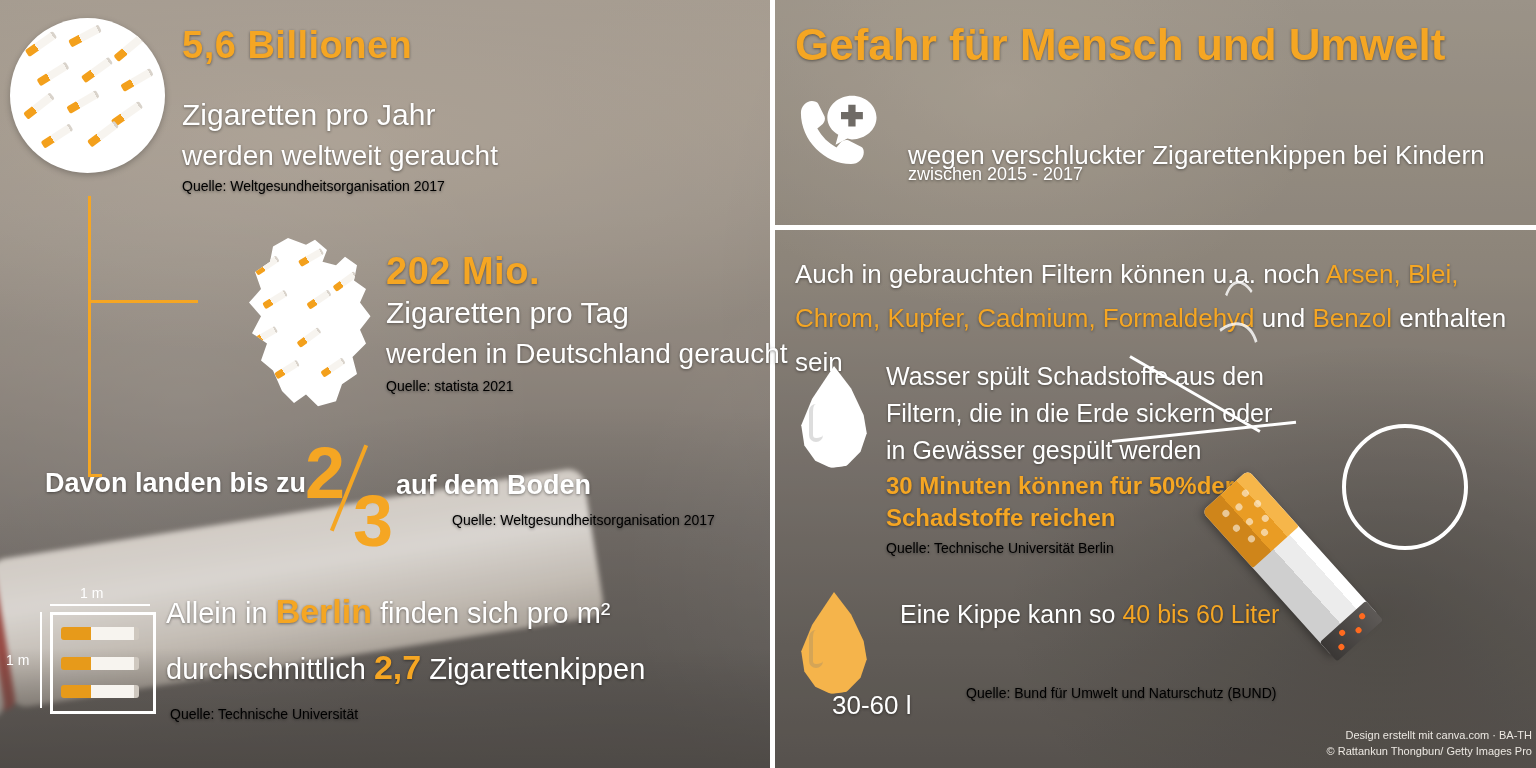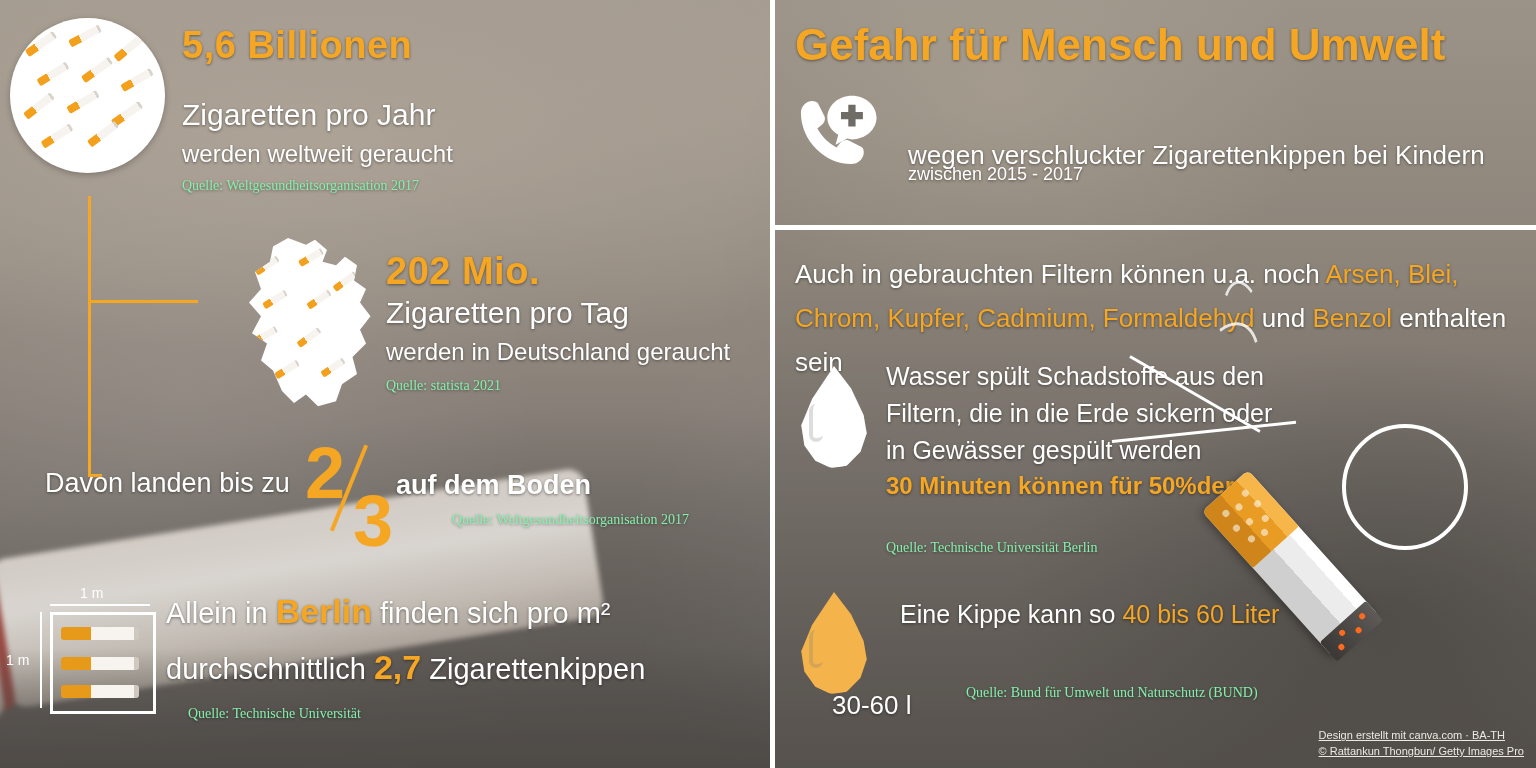--- a/index.html
+++ b/index.html
@@ -51,22 +51,22 @@
   .scrim-right{position:absolute;left:772px;top:0;width:764px;height:768px;background:rgba(150,145,138,.22);}
 
   .divider-v{position:absolute;left:770px;top:0;width:5px;height:768px;background:#ffffff;}
   .divider-h{position:absolute;left:775px;top:225px;width:761px;height:5px;background:#ffffff;}
 
   
   .t{position:absolute;color:#ffffff;}
   .amber{color:#f5a623;}
   .big{font-size:38px;font-weight:bold;letter-spacing:.5px;}
   .mid{font-size:30px;text-align:right;}
-  .sml{font-size:24px;}
-  .src{font-size:14px;color:#86efac;font-family:Liberation Serif, serif;}
+  .sml{font-size:28px;}
+  .src{font-size:14px;color:#000000;}
   .shadowtxt{text-shadow:0 1px 3px rgba(0,0,0,.45);}
 
   
   .connector{position:absolute;background:#f5a623;}
 
   
   .circle-world{position:absolute;left:10px;top:18px;width:155px;height:155px;border-radius:50%;
     background:#ffffff;overflow:hidden;box-shadow:0 2px 6px rgba(0,0,0,.25);}
   .mini-cig{position:absolute;width:34px;height:8px;border-radius:2px;transform-origin:center;
     background:linear-gradient(90deg,#f3a01c 0 34%, #f7f4ef 34% 92%, #d9d3cb 92% 100%);}
@@ -112,21 +112,21 @@
   .cigart .dots{position:absolute;left:10px;top:10px;width:56px;height:42px;}
   .cigart .dots i{position:absolute;width:7px;height:7px;border-radius:50%;background:rgba(255,255,255,.55);}
   .cigart .ash{position:absolute;left:176px;top:0;width:26px;height:62px;border-radius:3px;
     background:linear-gradient(180deg,#5e5a57,#3a3735);}
   .cigart .ember i{position:absolute;width:6px;height:6px;border-radius:50%;background:#ff6a1f;}
   .cigart .ring{position:absolute;left:112px;top:-6px;width:118px;height:118px;border:4px solid #ffffff;border-radius:50%;}
   .cigart .lead{position:absolute;background:#ffffff;height:3px;transform-origin:left center;}
   .smoke{position:absolute;border:3px solid rgba(255,255,255,.8);border-radius:50%;
     border-color:rgba(255,255,255,.8) transparent transparent transparent;}
 
-  .credit{position:absolute;right:12px;bottom:8px;color:#ece8e2;font-size:11px;line-height:1.45;text-decoration:underline;}
+  .credit{position:absolute;right:4px;bottom:8px;text-align:right;color:#ece8e2;font-size:11px;line-height:1.45;}
 </style>
 </head>
 <body>
 
 <div class="stage">
 
   <div class="bg"></div>
   <div class="bg-blur"></div>
   <div class="bigcig">
     <div class="paper"></div>
@@ -174,21 +174,21 @@
     <div class="map-cig" style="left:68px;top:96px;transform:rotate(-36deg)"></div>
     <div class="map-cig" style="left:46px;top:128px;transform:rotate(-32deg)"></div>
     <div class="map-cig" style="left:92px;top:126px;transform:rotate(-34deg)"></div>
   </div>
 
   <div class="t big amber shadowtxt" style="left:386px;top:250px;">202 Mio.</div>
   <div class="t mid shadowtxt" style="left:386px;top:296px;">Zigaretten pro Tag</div>
   <div class="t sml shadowtxt" style="left:386px;top:338px;">werden in Deutschland geraucht</div>
   <div class="t src shadowtxt" style="left:386px;top:378px;">Quelle: statista 2021</div>
 
-  <div class="t shadowtxt" style="left:45px;top:468px;font-size:27px;font-weight:normal;">Davon landen bis zu</div>
+  <div class="t shadowtxt" style="left:45px;top:468px;font-size:27px;font-weight:bold;">Davon landen bis zu</div>
   <div class="frac">
     <span class="num">2</span>
     <span class="slash"></span>
     <span class="den">3</span>
   </div>
   <div class="t shadowtxt" style="left:396px;top:470px;font-size:27px;font-weight:bold;">auf dem Boden</div>
   <div class="t src shadowtxt" style="left:452px;top:512px;">Quelle: Weltgesundheitsorganisation 2017</div>
 
   <div class="t" style="left:80px;top:585px;font-size:14px;">1 m</div>
   <div class="t" style="left:6px;top:652px;font-size:14px;">1 m</div>
@@ -203,21 +203,21 @@
   <div class="t shadowtxt" style="left:166px;top:592px;font-size:29px;">
     <span>Allein in</span>
     <span class="amber" style="font-weight:bold;font-size:34px;">Berlin</span>
     <span>finden sich pro m²</span>
   </div>
   <div class="t shadowtxt" style="left:166px;top:648px;font-size:29px;">
     <span>durchschnittlich</span>
     <span class="amber" style="font-weight:bold;font-size:34px;">2,7</span>
     <span>Zigarettenkippen</span>
   </div>
-  <div class="t src shadowtxt" style="left:188px;top:706px;text-align:right;">Quelle: Technische Universität</div>
+  <div class="t src shadowtxt" style="left:170px;top:706px;text-align:right;">Quelle: Technische Universität</div>
 
   <div class="t amber shadowtxt" style="left:795px;top:20px;font-size:44px;font-weight:bold;">Gefahr für Mensch und Umwelt</div>
 
   <svg class="phone" viewBox="0 0 100 90">
     <path d="M18 10c-6 0-12 6-12 13 0 30 26 56 55 56 8 0 14-6 14-13 0-3-1-5-3-6l-14-7c-3-1-6 0-8 2l-5 6c-9-5-16-12-21-21l6-5c2-2 3-5 2-8l-7-14c-1-2-4-3-7-3z" fill="#ffffff"></path>
     <path d="M62 4c-15 0-27 11-27 24 0 8 5 15 12 19l-3 11 13-7c2 0 3 1 5 1 15 0 27-11 27-24S77 4 62 4z" fill="#ffffff"></path>
     <path d="M58 14h8v8h8v8h-8v8h-8v-8h-8v-8h8z" fill="#6f6b66"></path>
   </svg>
 
   <div class="t shadowtxt" style="left:908px;top:140px;font-size:26px;">wegen verschluckter Zigarettenkippen bei Kindern</div>
@@ -236,20 +236,21 @@
     <span>enthalten sein</span>
   </div>
 
   <div class="drop" style="left:795px;top:366px;">
     <div class="sheen"></div>
   </div>
   <div class="t shadowtxt" style="left:886px;top:362px;font-size:25px;">Wasser spült Schadstoffe aus den</div>
   <div class="t shadowtxt" style="left:886px;top:399px;font-size:25px;">Filtern, die in die Erde sickern oder</div>
   <div class="t shadowtxt" style="left:886px;top:436px;font-size:25px;">in Gewässer gespült werden</div>
   <div class="t amber shadowtxt" style="left:886px;top:472px;font-size:24px;font-weight:bold;">30 Minuten können für 50%der</div>
+  <div class="t amber shadowtxt" style="left:886px;top:504px;font-size:24px;font-weight:bold;">Schadstoffe reichen</div>
   <div class="t src shadowtxt" style="left:886px;top:540px;">Quelle: Technische Universität Berlin</div>
 
   <div class="drop amberdrop" style="left:795px;top:592px;">
     <div class="sheen"></div>
   </div>
   <div class="t shadowtxt" style="left:832px;top:690px;font-size:26px;">30-60 l</div>
 
   <div class="t shadowtxt" style="left:900px;top:600px;font-size:25px;">
     <span>Eine Kippe kann so</span>
     <span class="amber">40 bis 60 Liter</span>

